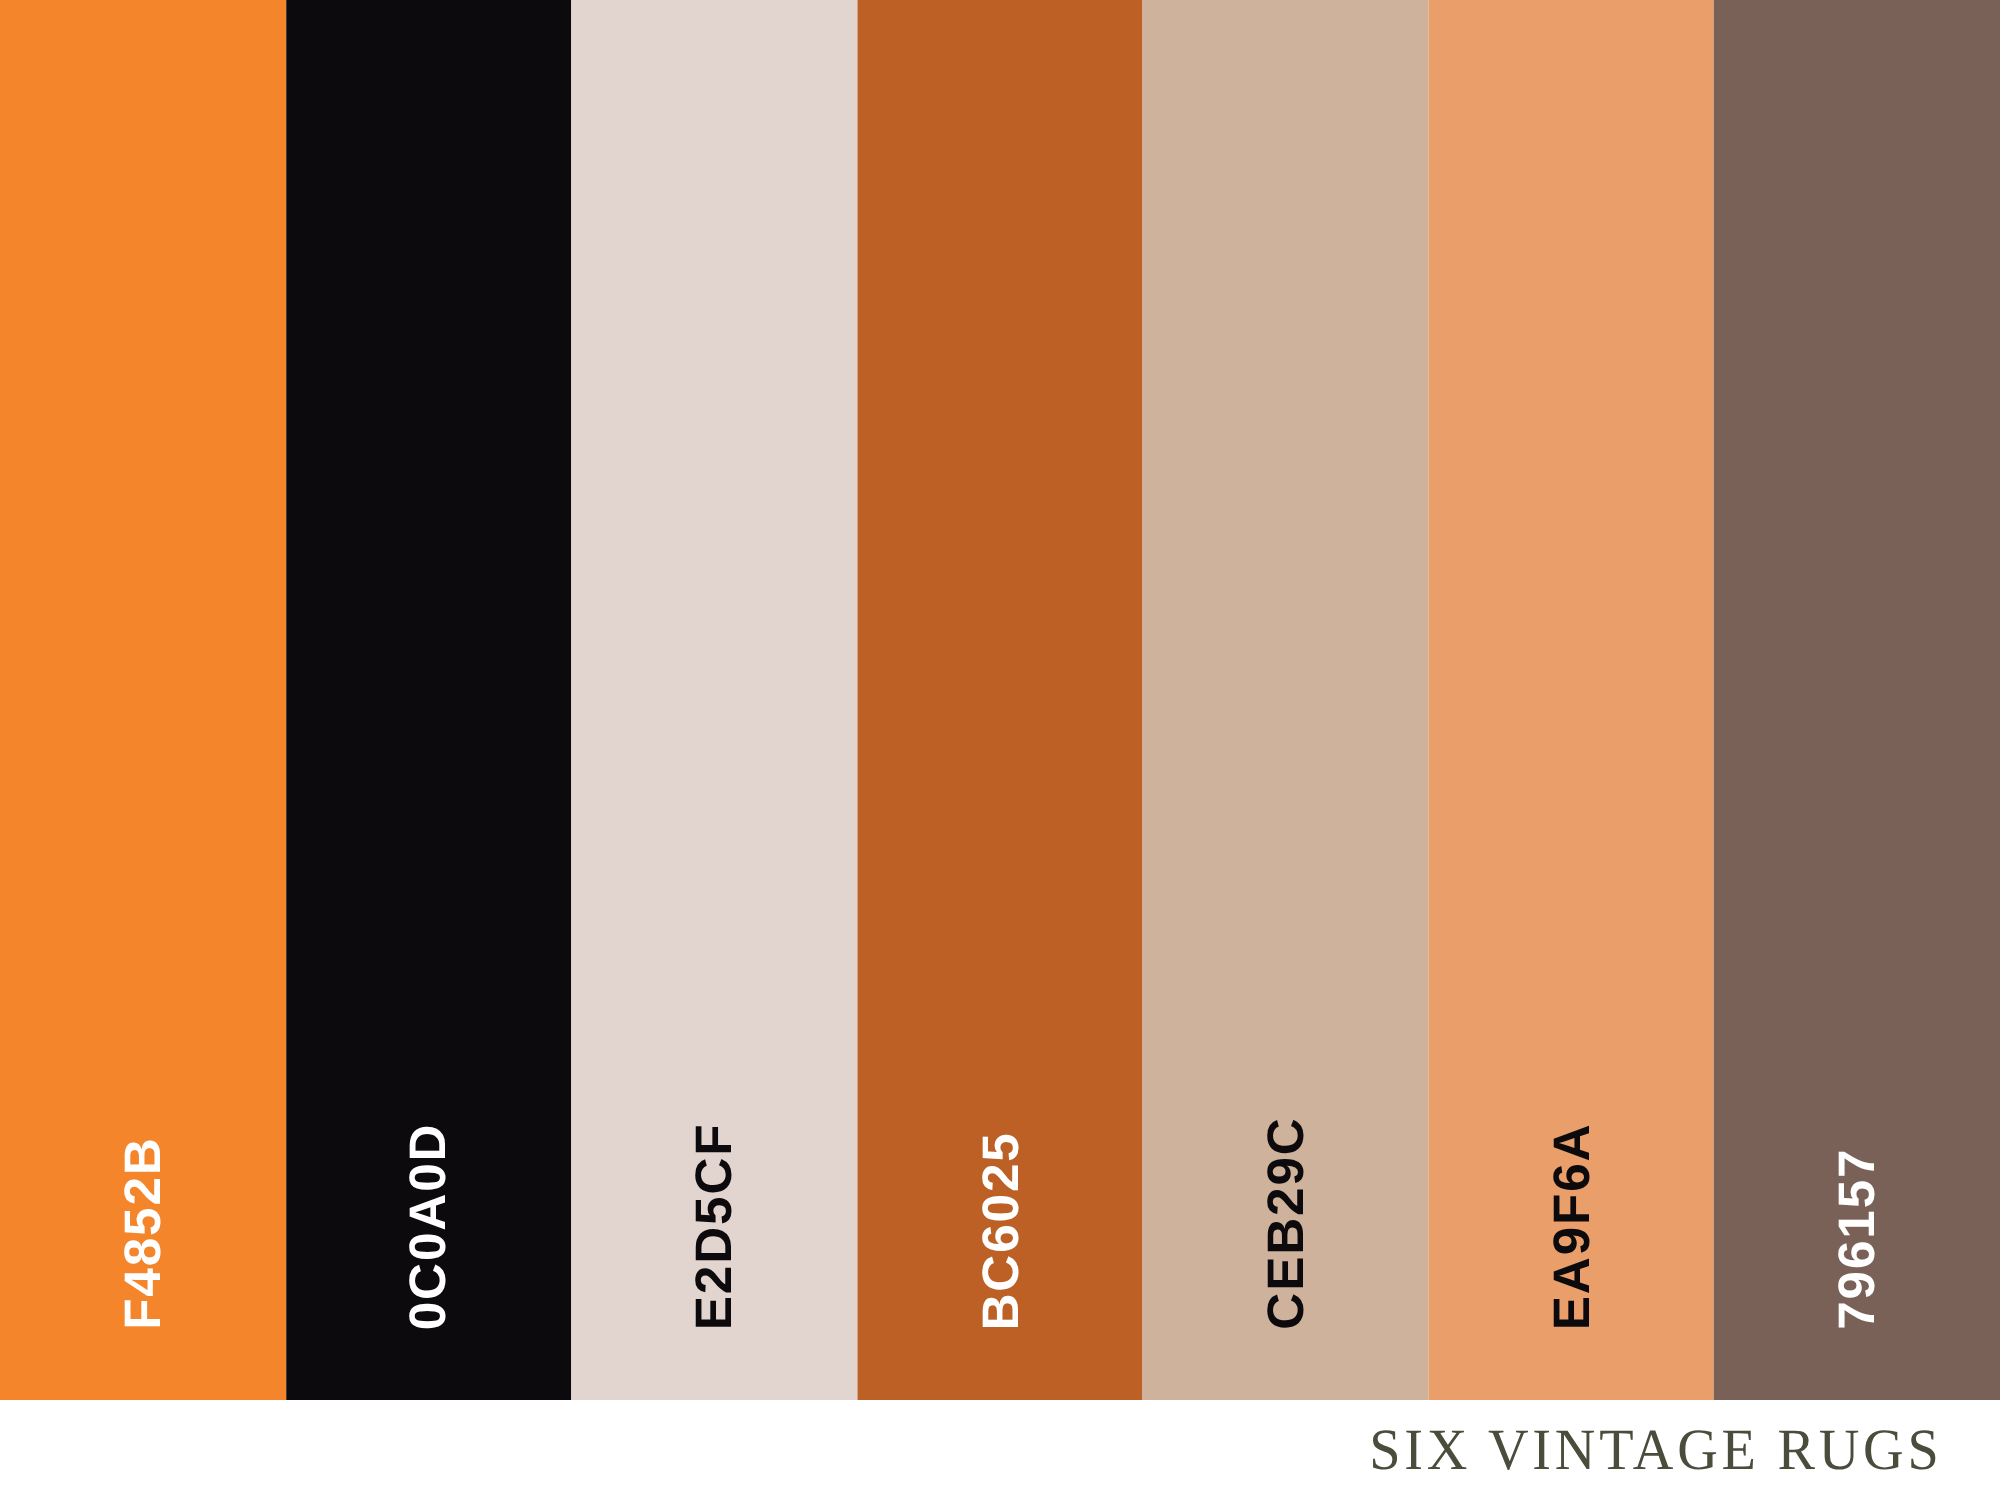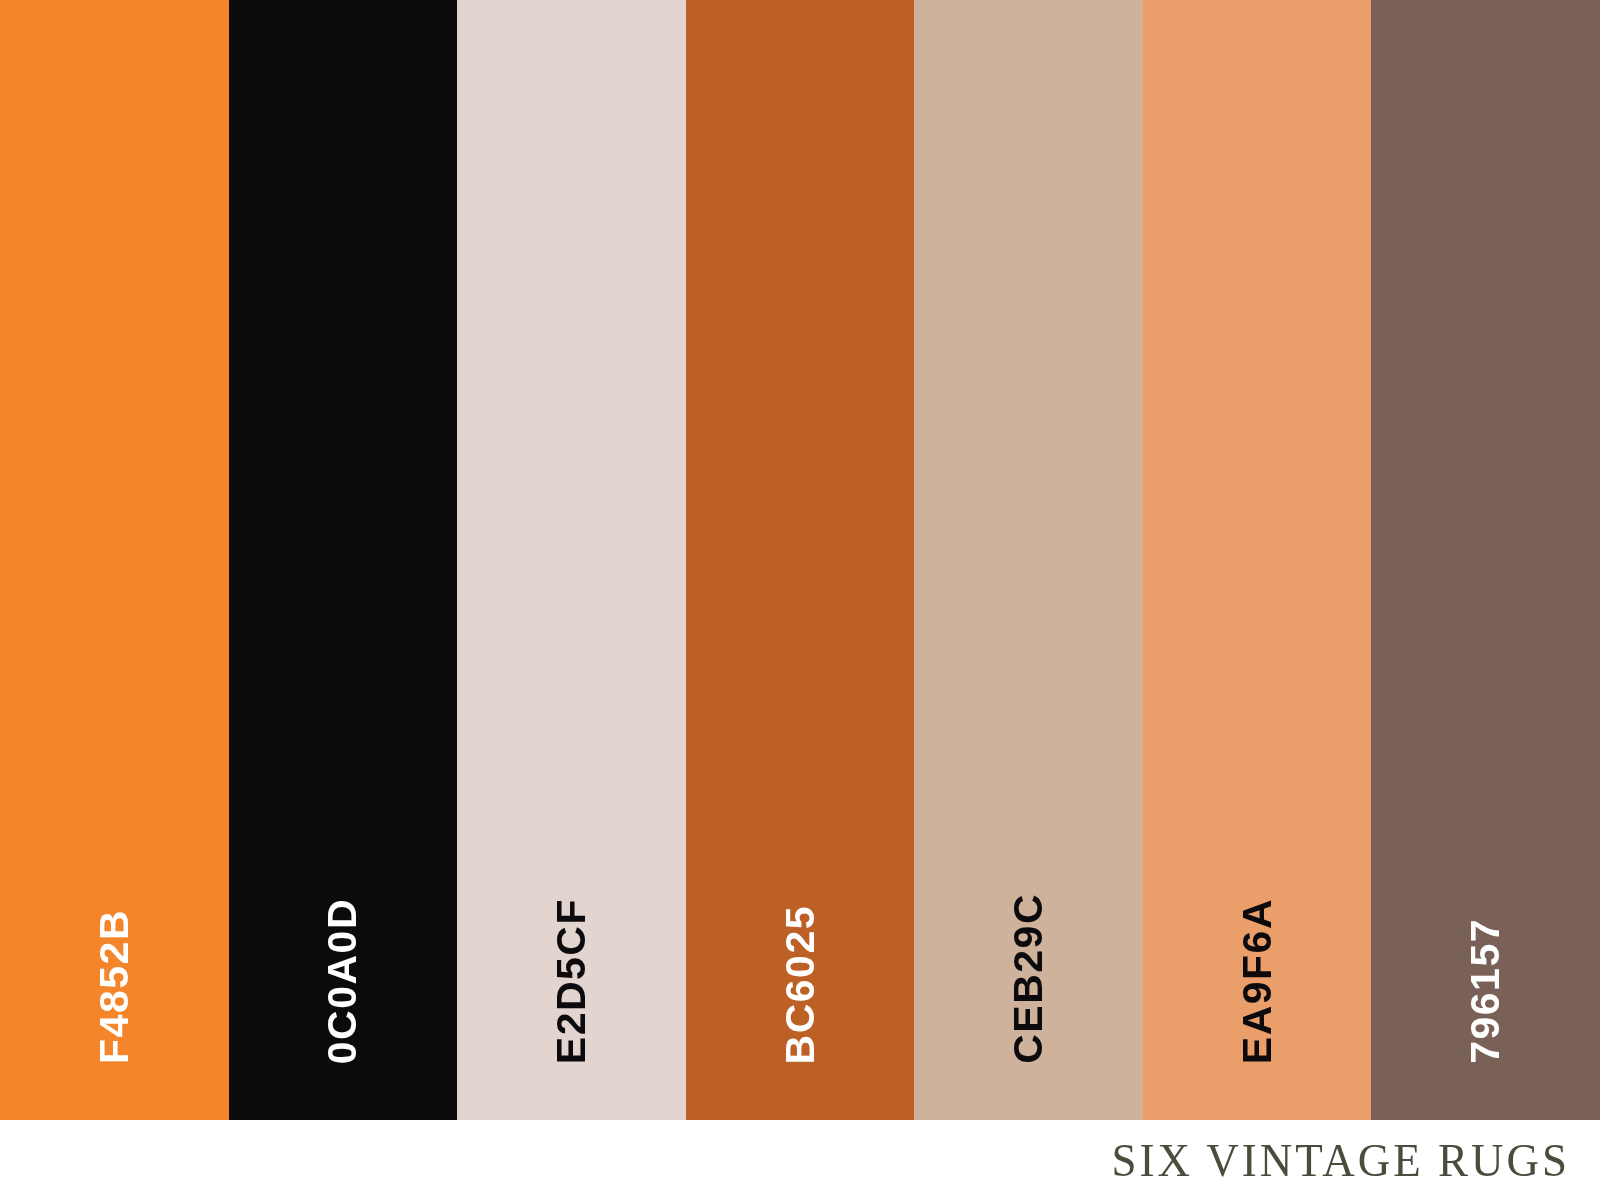--- a/index.html
+++ b/index.html
@@ -66,21 +66,21 @@
 
   
   #footer-bar {
     position: relative;
     width: 1600px;
     height: 80px;
     background: #FFFFFF;
     display: flex;
     align-items: center;
     justify-content: flex-end;
-    padding-right: 30px;
+    padding-right: 46px;
     flex: 0 0 auto;
   }
 
   #brand-wordmark {
     font-family: "Liberation Serif", serif;
     font-size: 45px;
     font-weight: 400;
     letter-spacing: 3.0px;
     color: #4A4C3C;
     line-height: 1;

